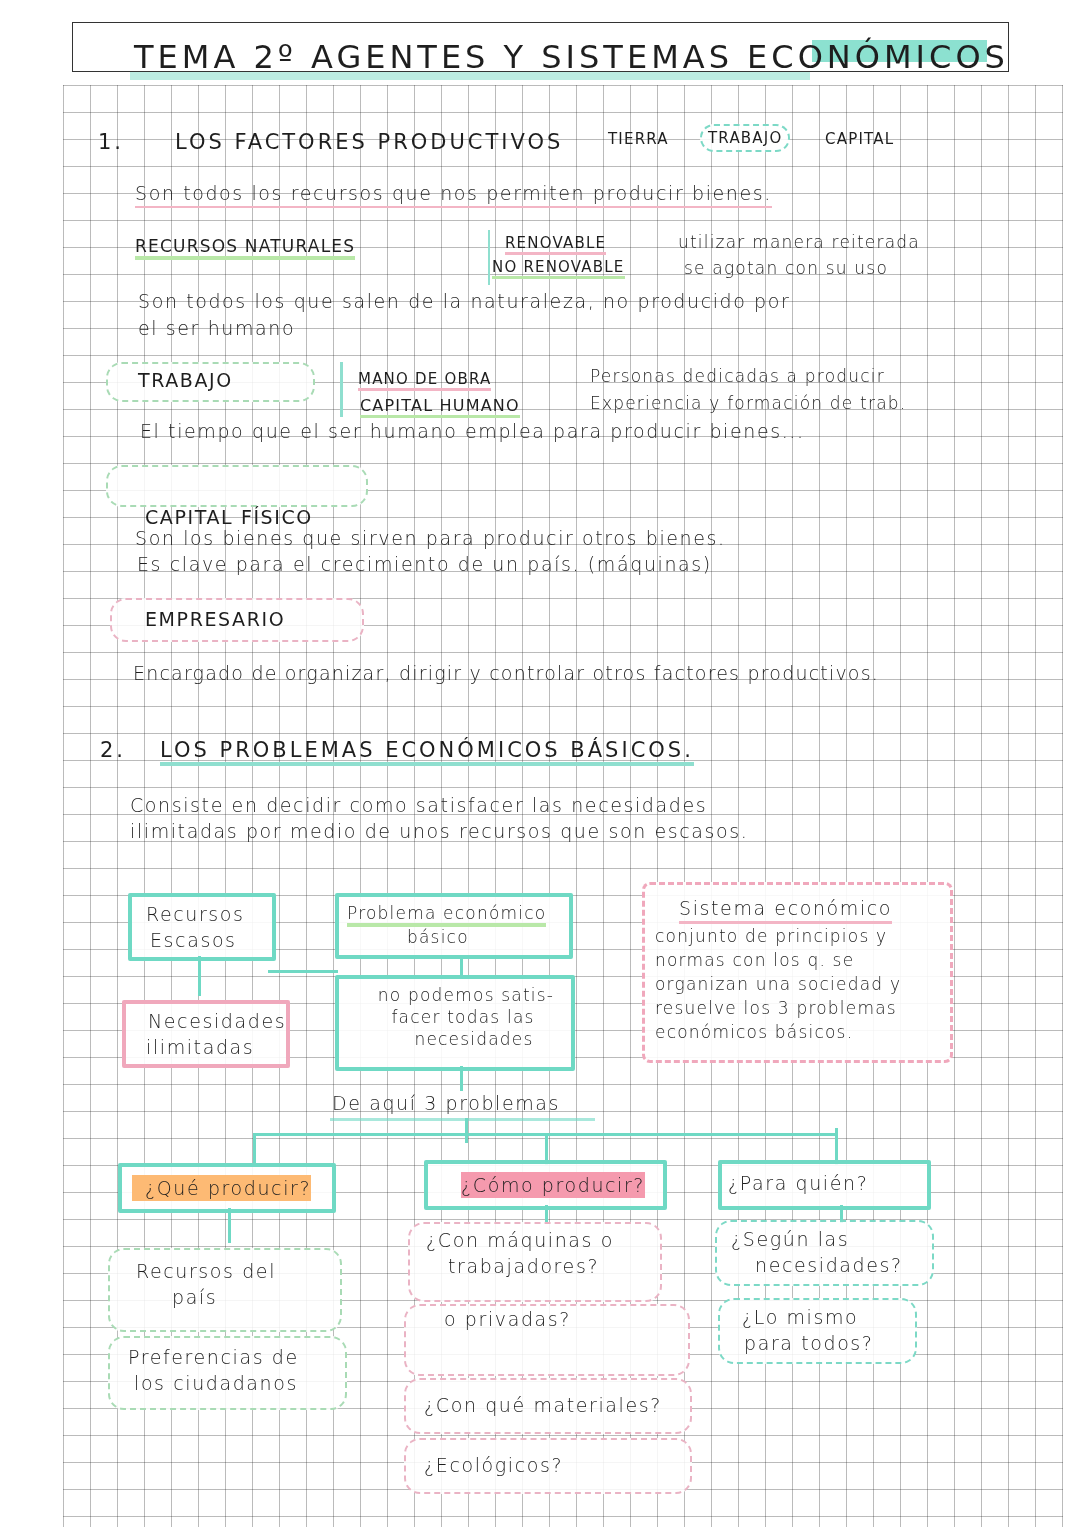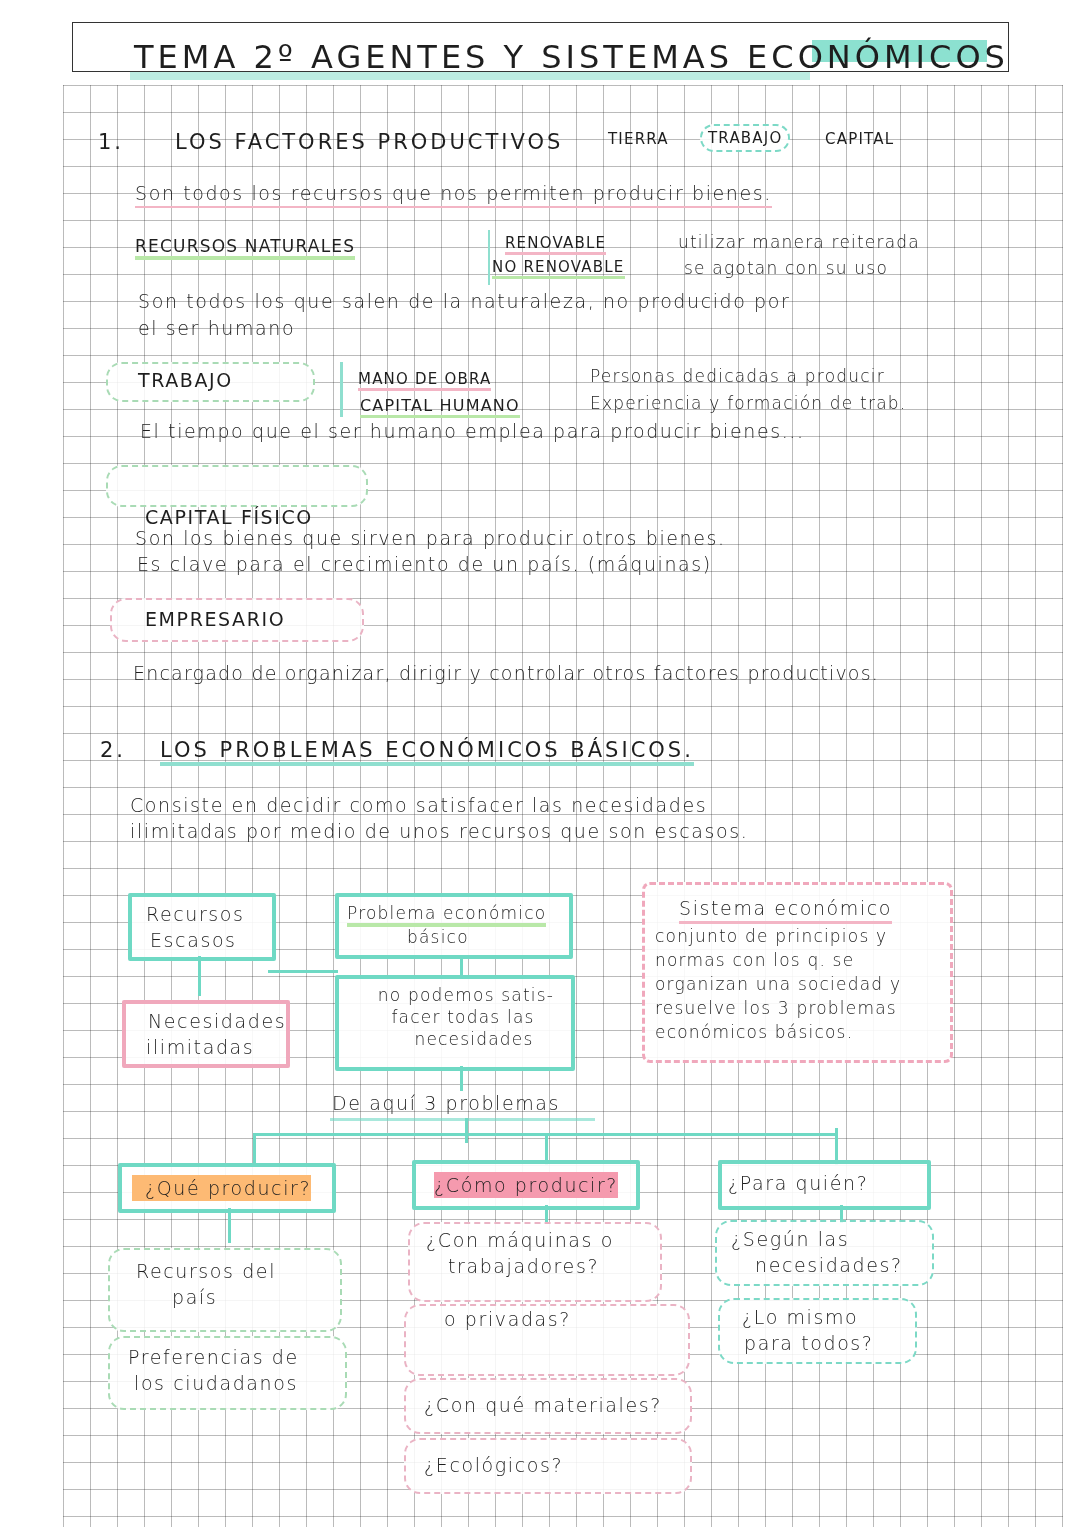--- a/index.html
+++ b/index.html
@@ -128,21 +128,21 @@
 <div class="abs line" style="left:228px;top:1208px;width:3px;height:35px;"></div>
 <div class="abs bubble b-green" style="left:108px;top:1248px;width:230px;height:80px;">
   <div class="hand txt" style="margin:8px 0 0 26px;">Recursos del</div>
   <div class="hand txt" style="margin-left:62px;">país</div>
 </div>
 <div class="abs bubble b-green" style="left:108px;top:1336px;width:235px;height:70px;">
   <div class="hand txt" style="margin:6px 0 0 18px;">Preferencias de</div>
   <div class="hand txt" style="margin-left:24px;">los ciudadanos</div>
 </div>
 
-<div class="abs box-teal" style="left:412px;top:1160px;width:220px;height:42px;">
+<div class="abs box-teal" style="left:424px;top:1160px;width:220px;height:42px;padding-left:15px;">
   <span class="hand txt hl-pink" style="margin:8px 0 0 18px;display:inline-block;">¿Cómo producir?</span>
 </div>
 <div class="abs line" style="left:545px;top:1205px;width:3px;height:18px;"></div>
 <div class="abs bubble b-pink" style="left:408px;top:1222px;width:250px;height:76px;">
   <div class="hand txt" style="margin:3px 0 0 16px;">¿Con máquinas o</div>
   <div class="hand txt" style="margin-left:38px;">trabajadores?</div>
 </div>
 <div class="abs bubble b-pink" style="left:404px;top:1304px;width:282px;height:68px;">
   <div class="hand txt" style="margin-left:38px;">o privadas?</div>
 </div>

